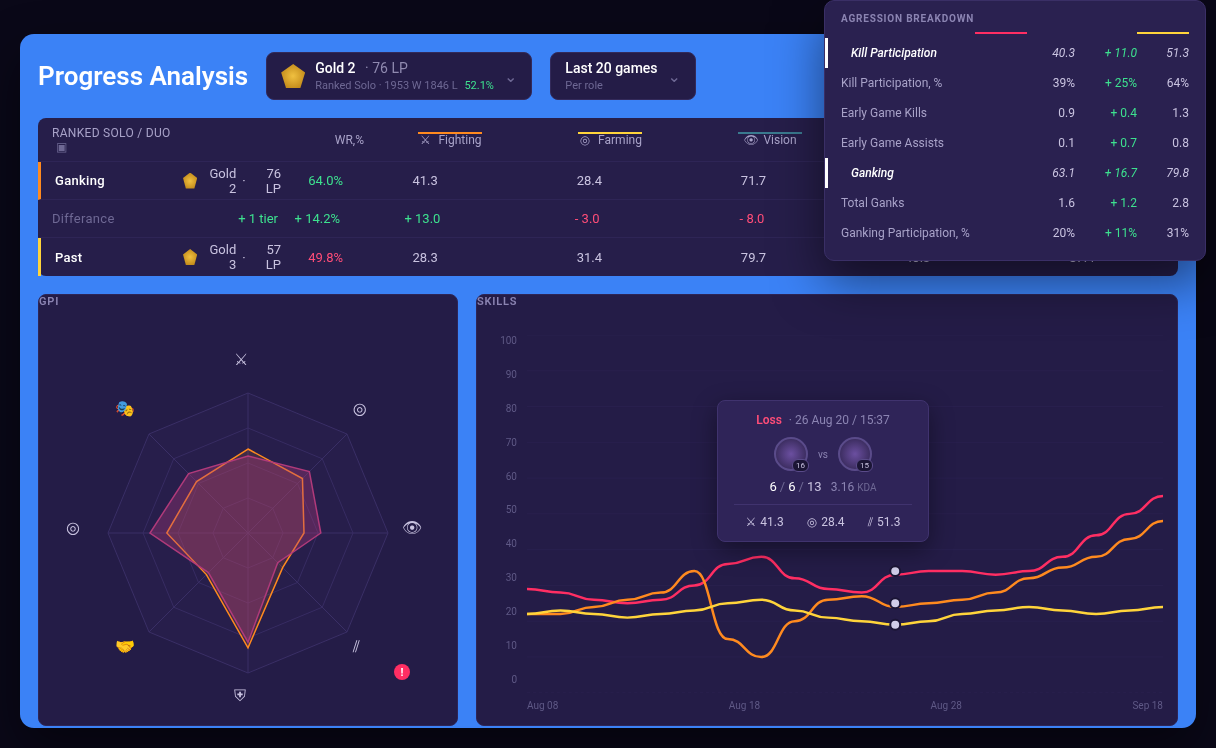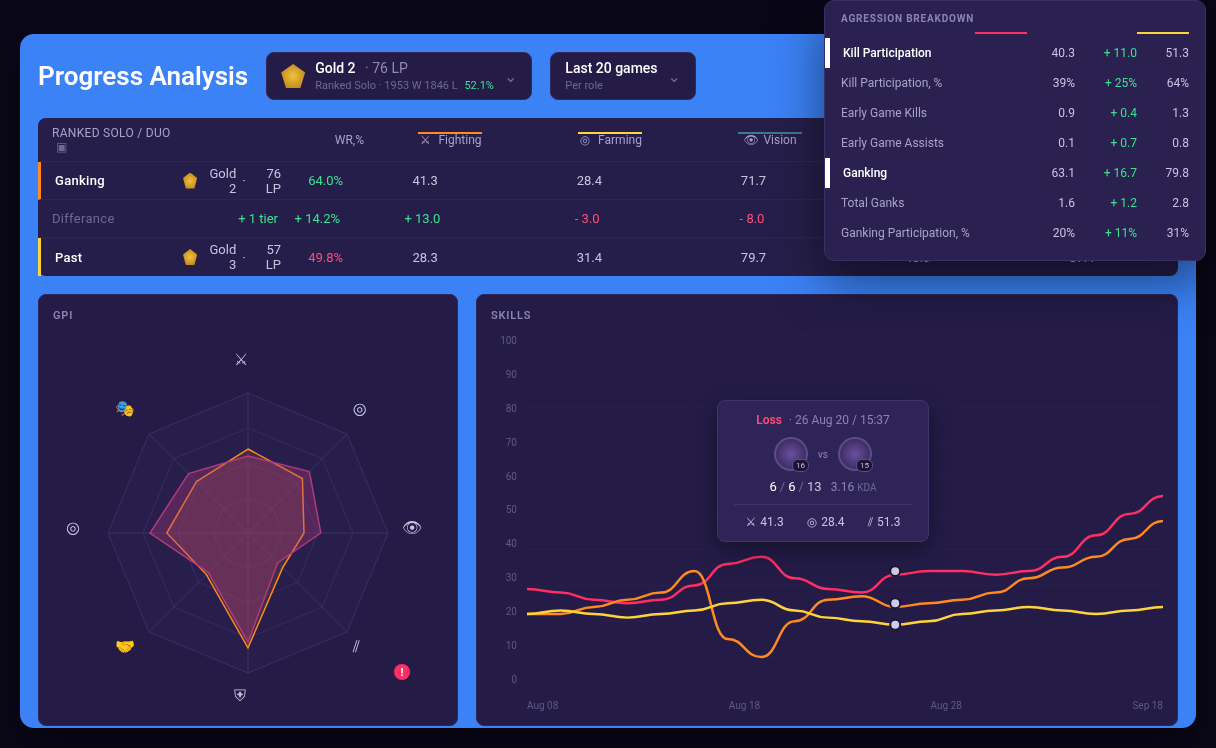--- a/index.html
+++ b/index.html
@@ -39,21 +39,21 @@
   .row-past { border-left: 3px solid #ffd43b; }
   .row-current .col-label, .row-past .col-label { color: #fff; font-weight: 500; text-transform: none; }
   .row-diff .col-label { color: #6e6894; text-transform: none; }
   .pos { color: #3de18f; }
   .neg { color: #ff4d78; }
   .rank-cell { display:flex; align-items:center; justify-content:flex-end; gap:6px; }
   .rank-cell .ri { width:16px;height:16px;background:radial-gradient(circle,#f0c040,#b57b10);border-radius:3px;clip-path:polygon(50% 0,100% 35%,80% 100%,20% 100%,0 35%); }
 
   
   .panels { display: flex; gap: 18px; padding: 18px; height: 468px; }
-  .panel { background: #241c47; border: 1px solid #2e2556; border-radius: 8px; flex: 1; padding: 14px; position: relative; }
+  .panel { background: #241c47; border: 1px solid #2e2556; border-radius: 8px; flex: 1; position: relative; }
   .panel-title { font-size: 11px; letter-spacing: .8px; color: #8b84b2; font-weight: 600; }
   .gpi-panel { flex: 0 0 420px; }
 
   
   .radar-wrap { position: absolute; inset: 36px 0 0 0; display:flex; align-items:center; justify-content:center; }
   .radar-svg { width: 380px; height: 380px; }
   .vertex-ico { position:absolute; color:#c9c3e0; font-size:16px; }
   .alert-dot { position:absolute; width:16px;height:16px;border-radius:50%;background:#ff2e63;color:#fff;font-size:11px;display:flex;align-items:center;justify-content:center;font-weight:700; }
 
   
@@ -72,21 +72,21 @@
   .tt-kda .sl { color:#6e6894; margin:0 3px; }
   .tt-kda .kda-n { color:#8b84b2; font-size:12px; margin-left:6px; }
   .tt-kda .kda-l { color:#6e6894; font-size:10px; margin-left:3px; }
   .tt-stats { display:flex; justify-content:space-around; margin-top:10px; font-size:12px; color:#c9c3e0; border-top:1px solid #40336e; padding-top:10px; }
   .tt-stats span { display:flex; align-items:center; gap:4px; }
 
   
   .breakdown { position:absolute; right:10px; top:0; width:382px; background:#2a2150; border:1px solid #3a2f66; border-radius:10px; padding:12px 0; box-shadow:0 20px 50px rgba(0,0,0,.5); z-index:10; }
   .bd-title { font-size:10px; letter-spacing:.8px; color:#8b84b2; font-weight:700; padding:0 16px 8px; }
   .bd-row { display:flex; align-items:center; height:30px; padding:0 16px; font-size:12px; }
-  .bd-row.hl { border-left:5px solid #ffffff; padding-left:13px; }
+  .bd-row.hl { border-left:3px solid #ffffff; padding-left:23px;font-style:italic; }
   .bd-name { flex:1; color:#a8a2c8; }
   .bd-row.hl .bd-name { color:#fff; font-weight:500; }
   .bd-v1 { width:52px; text-align:right; color:#c9c3e0; }
   .bd-diff { width:62px; text-align:right; color:#3de18f; }
   .bd-v2 { width:52px; text-align:right; color:#c9c3e0; }
   .bd-bars { display:flex; padding:0 16px 4px; gap:110px; justify-content:flex-end; }
   .bd-bar { height:2px; width:52px; }
 
   .ico-sm { display:inline-block; width:14px; }
 </style>

